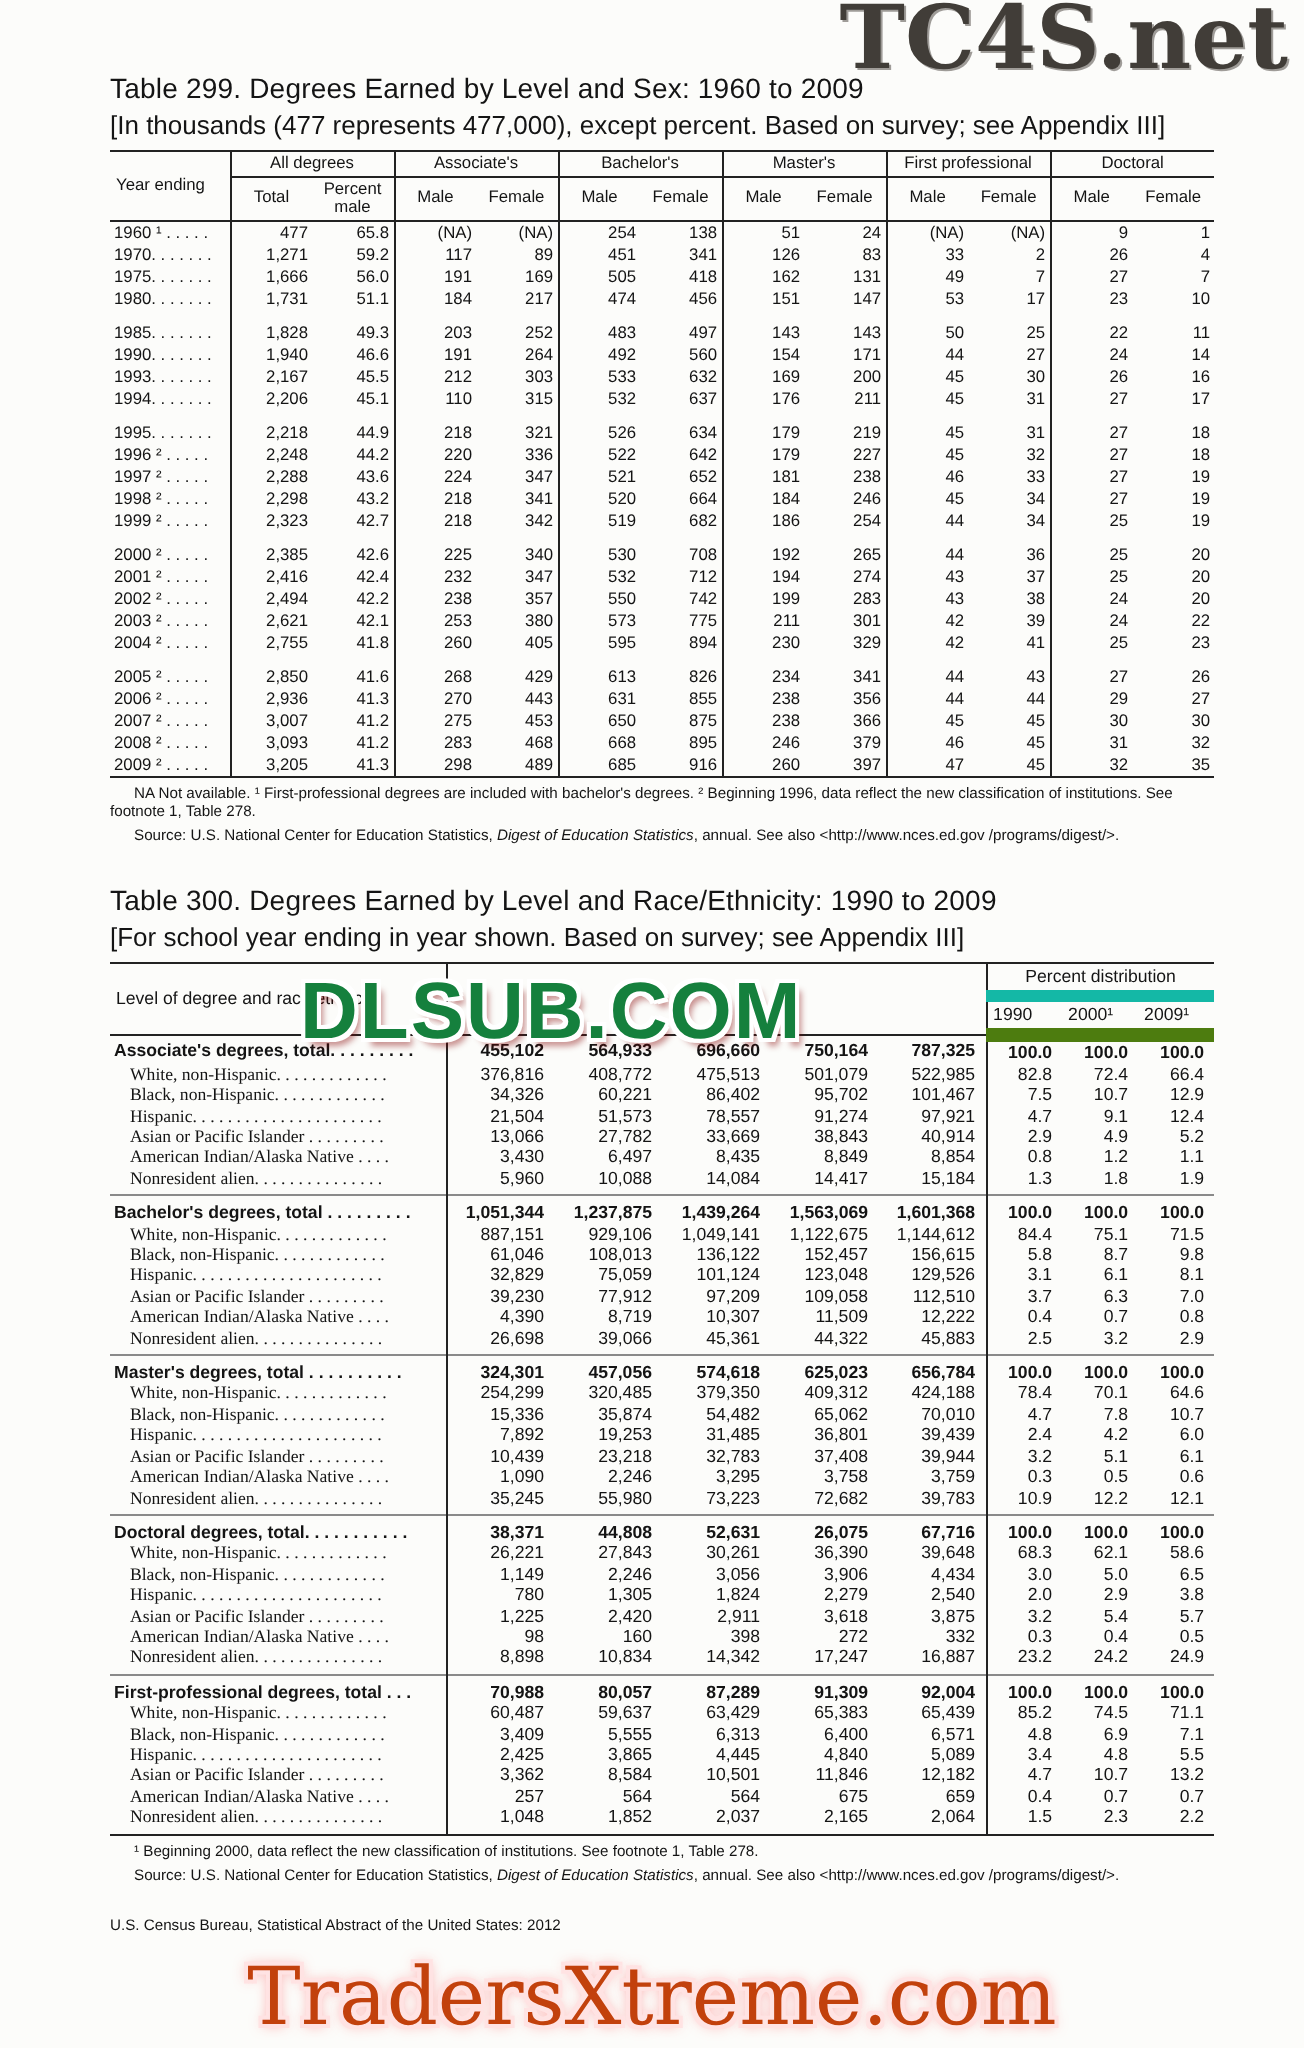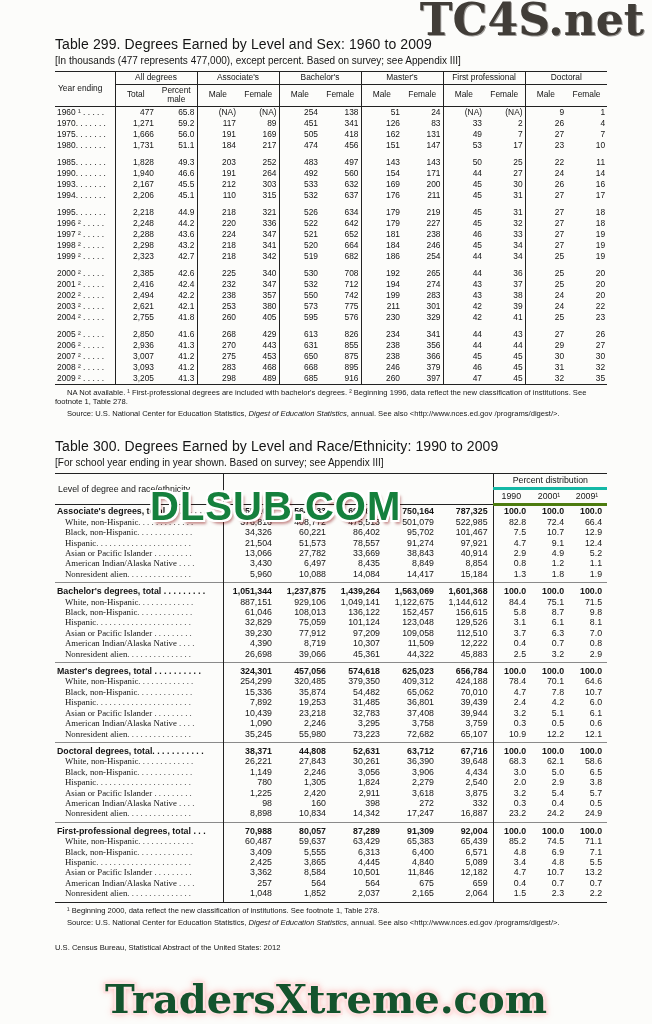--- a/index.html
+++ b/index.html
@@ -6,21 +6,21 @@
   html,body { background:#ffffff; }
   .page {
     position:relative; width:652px; height:1024px; overflow:hidden;
     background:#fcfcfa; color:#141414;
     font-family:"Liberation Sans", sans-serif;
     margin:0 auto;
   }
   .content { padding:36px 45px 0 55px; }
 
   .ttl { font-size:14px; font-weight:normal; margin:0 0 3px 0; letter-spacing:.1px; }
-  .bracket { font-size:10px; margin:0 0 5px 0; }
+  .bracket { font-size:13px; margin:0 0 5px 0; }
   .t2 { margin-top:20px; }
 
   table { border-collapse:collapse; table-layout:fixed; width:552px; }
 
   
   .t299 { font-size:8.4px; border-top:1.5px solid #222; border-bottom:1.5px solid #222; }
   .t299 th { font-weight:normal; text-align:center; vertical-align:middle; padding:1px 2px; line-height:9.5px; }
   .t299 .yh { text-align:left; vertical-align:middle; padding-left:3px; border-bottom:1px solid #222;margin-left:47px; }
   .t299 .grp { border-bottom:1px solid #222; white-space:nowrap; overflow:hidden; }
   .g { border-left:1px solid #222; }
@@ -28,22 +28,22 @@
   .t299 td { padding:0 2px; line-height:11px; height:11px; }
   .num { text-align:right; padding-right:8px; white-space:nowrap; }
   .rl { text-align:left; white-space:nowrap; overflow:hidden; }
   .t299 tr.gap td { height:6px; line-height:6px; }
 
   
   .t300 { font-size:8.8px; border-top:1.5px solid #222; border-bottom:1.5px solid #222; margin-top:4px; }
   .t300 th { font-weight:normal; padding:1px 3px; line-height:11px; }
   .t300 .lh { text-align:left; vertical-align:middle; border-bottom:1px solid #222; padding-left:3px; }
   .t300 .yrs { border-bottom:1px solid #222; border-left:1px solid #222; }
-  .t300 .pg { text-align:center; border-bottom:3px solid #14b8a6; border-left:1px solid #222; }
-  .t300 thead tr.subhdr th { border-bottom:3px solid #4d7c0f; text-align:center; padding-right:5px; }
+  .t300 .pg { text-align:center; border-bottom:6px solid #14b8a6; border-left:1px solid #222; }
+  .t300 thead tr.subhdr th { border-bottom:7px solid #4d7c0f; text-align:left; padding-right:5px; }
   .t300 td { padding:0 2px; line-height:10.4px; }
   .t300 td.num { padding-right:5px; }
   .t300 td.rl.ind { padding-left:10px;font-family:Liberation Serif, serif; }
   .t300 tr.b { font-weight:bold; }
   .t300 tr.sep td { border-top:1px solid #8a8a8a; padding-top:3px; }
   .t300 tr.last td { padding-bottom:3px; }
 
   
   .fn { font-size:7.6px; line-height:9.3px; margin:3px 0 0 0; text-indent:12px; }
   .src i { font-style:italic; }
@@ -67,22 +67,22 @@
     font-size:40px; font-weight:bold; letter-spacing:1px;
     color:#15803d;
     text-shadow:
       -2px -2px 0 #fff, 2px -2px 0 #fff, -2px 2px 0 #fff, 2px 2px 0 #fff,
       -2px 0 0 #fff, 2px 0 0 #fff, 0 -2px 0 #fff, 0 2px 0 #fff,
       3px 4px 3px rgba(130,0,0,.45);
   }
   .wm-traders {
     bottom:2px; left:50%; transform:translateX(-50%);
     font-family:"DejaVu Serif", serif;
-    font-size:40px; font-weight:bold;
-    color:#14532d;
+    font-size:40px; font-weight:normal;
+    color:#c2410c;
     text-shadow:
       -2px -2px 0 #ffe3e3, 2px -2px 0 #ffe3e3, -2px 2px 0 #ffe3e3, 2px 2px 0 #ffe3e3,
       -2px 0 0 #ffe3e3, 2px 0 0 #ffe3e3, 0 -2px 0 #ffe3e3, 0 2px 0 #ffe3e3,
       0 0 7px rgba(255,120,120,.9);
   }
 </style>
 </head>
 <body>
 
 <div class="page">
@@ -427,21 +427,21 @@
             <td class="num g">24</td>
             <td class="num">22</td>
           </tr>
           <tr>
             <td class="rl">2004 ² . . . . .</td>
             <td class="num g">2,755</td>
             <td class="num">41.8</td>
             <td class="num g">260</td>
             <td class="num">405</td>
             <td class="num g">595</td>
-            <td class="num">576</td>
+            <td class="num">894</td>
             <td class="num g">230</td>
             <td class="num">329</td>
             <td class="num g">42</td>
             <td class="num">41</td>
             <td class="num g">25</td>
             <td class="num">23</td>
           </tr>
           <tr class="gap">
             <td class="rl"></td>
             <td class="num g"></td>
@@ -779,31 +779,31 @@
             <td class="num g">0.3</td>
             <td class="num">0.5</td>
             <td class="num">0.6</td>
           </tr>
           <tr class="last">
             <td class="rl ind">Nonresident alien. . . . . . . . . . . . . . .</td>
             <td class="num g">35,245</td>
             <td class="num">55,980</td>
             <td class="num">73,223</td>
             <td class="num">72,682</td>
-            <td class="num">65,107</td>
+            <td class="num">39,783</td>
             <td class="num g">10.9</td>
             <td class="num">12.2</td>
             <td class="num">12.1</td>
           </tr>
           <tr class="b sep">
             <td class="rl">Doctoral degrees, total. . . . . . . . . . .</td>
             <td class="num g">38,371</td>
             <td class="num">44,808</td>
             <td class="num">52,631</td>
-            <td class="num">63,712</td>
+            <td class="num">26,075</td>
             <td class="num">67,716</td>
             <td class="num g">100.0</td>
             <td class="num">100.0</td>
             <td class="num">100.0</td>
           </tr>
           <tr>
             <td class="rl ind">White, non-Hispanic. . . . . . . . . . . . .</td>
             <td class="num g">26,221</td>
             <td class="num">27,843</td>
             <td class="num">30,261</td>

